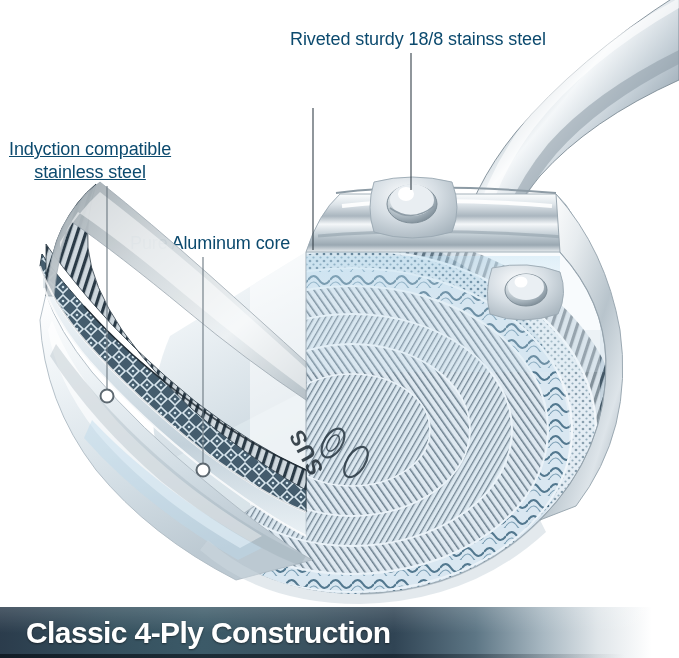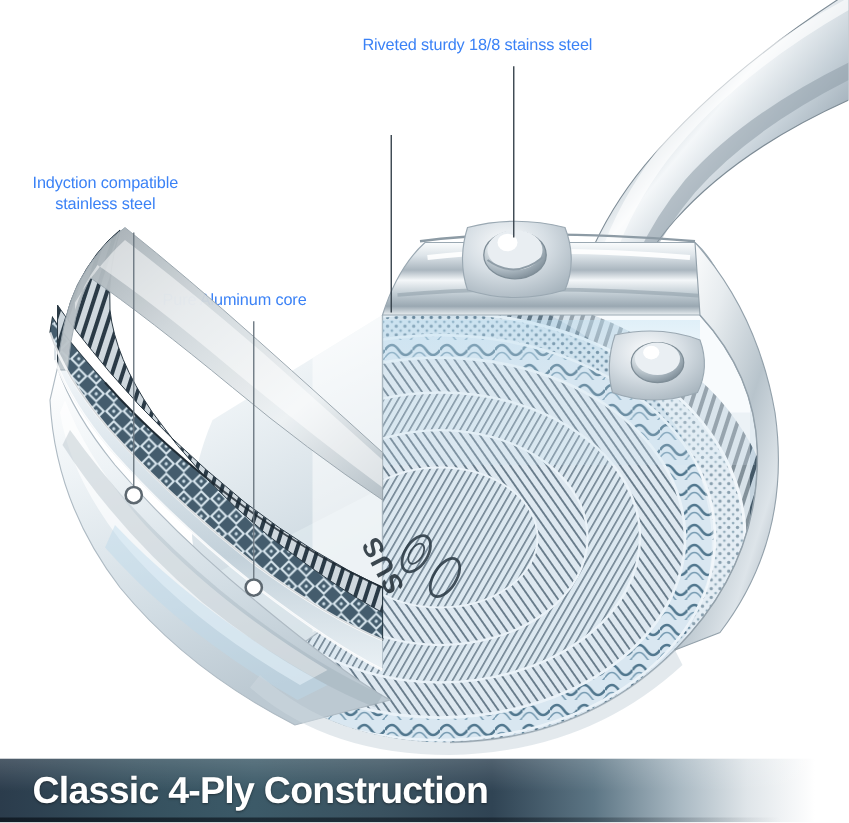--- a/index.html
+++ b/index.html
@@ -15,34 +15,34 @@
     position: relative;
     width: 679px;
     height: 658px;
     background: #ffffff;
     overflow: hidden;
   }
 
   
   .callout {
     position: absolute;
-    color: #3b82f6;
+    color: #0c4a6e;
     font-family: "Liberation Sans", sans-serif;
-    font-size: 13px;
+    font-size: 18px;
     line-height: 1.28;
     letter-spacing: -0.1px;
     white-space: pre-line;
     font-weight: 400;
   }
   .callout.center { text-align: center; }
   .callout.left   { text-align: left; }
 
   #label-riveted   { left: 290px; top: 28px;  }
   #label-distribute{ left: 139px; top: 83px;  }
-  #label-induction { left: 26px;  top: 138px; }
+  #label-induction { left: 9px;  top: 138px; text-decoration: underline; }
   #label-aluminum  { left: 130px; top: 232px; }
 
   
   #leaders {
     position: absolute;
     left: 0; top: 0;
     width: 679px; height: 658px;
     pointer-events: none;
     z-index: 40;
   }

